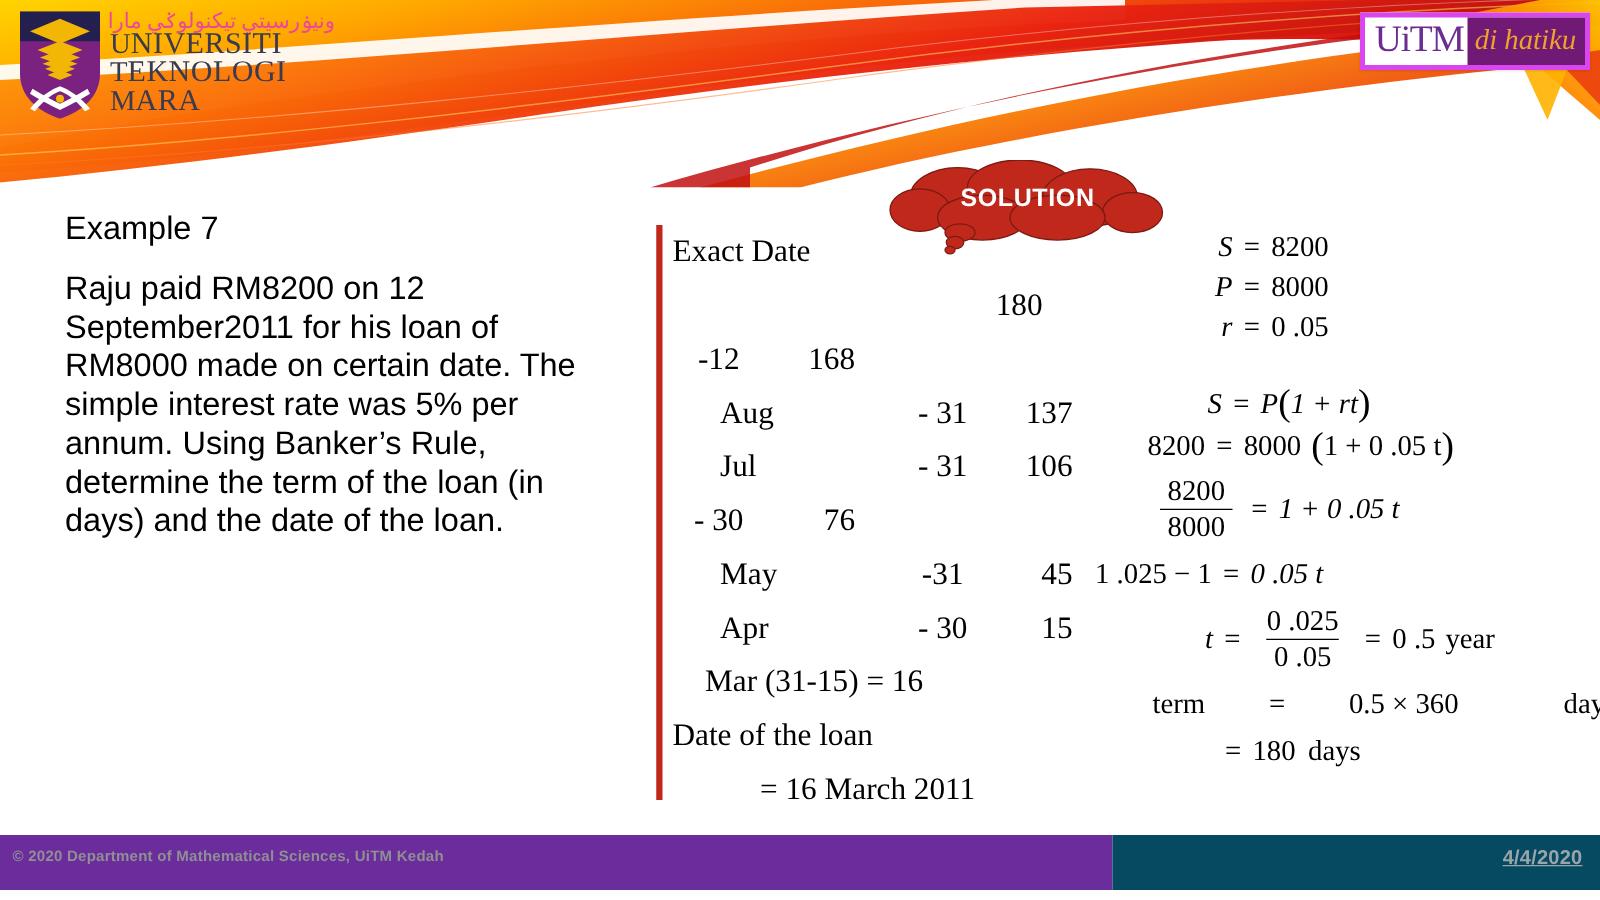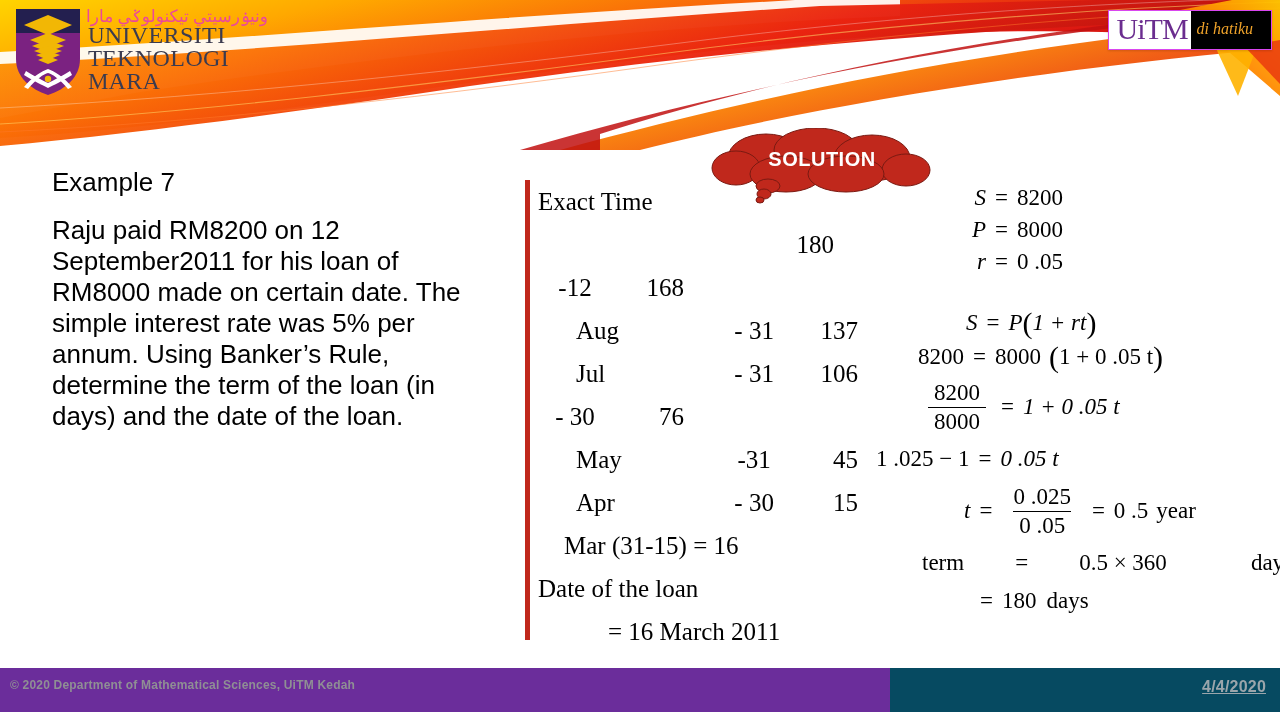--- a/index.html
+++ b/index.html
@@ -54,39 +54,39 @@
   .wm-word .sm  { font-size: 24px; letter-spacing: 0.4px; }
 
   
   #dihatiku {
     position: absolute;
     right: 8px; top: 10px;
     height: 38px;
     display: flex;
     align-items: stretch;
     background: #ffffff;
-    border: 1px solid #d946ef;
+    border: 4px solid #d946ef;
     box-shadow: 0 1px 2px rgba(0,0,0,0.15);
   }
   #dihatiku .uitm-text {
     font-family: "Liberation Serif", serif;
     font-size: 30px;
     color: #6b2d8f;
     padding: 0 3px 0 8px;
     line-height: 36px;
     letter-spacing: -1px;
   }
   #dihatiku .slogan {
-    background: #000000;
+    background: #701a75;
     color: #f0a32a;
     font-family: "Liberation Serif", serif;
     font-style: italic;
-    font-size: 16px;
+    font-size: 23px;
     line-height: 36px;
-    padding: 0 18px 0 6px;
+    padding: 0 7px 0 6px;
   }
 
   
   #left-col {
     position: absolute;
     left: 52px; top: 165px;
     width: 440px;
     color: #000000;
   }
   #example-heading {
@@ -304,21 +304,21 @@
       <ellipse cx="54" cy="72" rx="4" ry="3"></ellipse>
     </g>
   </svg>
 </div>
 <div id="solution-label">SOLUTION</div>
 
 <div id="mid-rule"></div>
 
 <div id="mid-col">
   <div class="mid-row">
-    <span class="mid-free flush">Exact Time</span>
+    <span class="mid-free flush">Exact Date</span>
   </div>
 
   <div class="mid-row">
     <span class="mid-c1"></span>
     <span class="mid-c2"></span>
     <span class="mid-c3">180</span>
   </div>
 
   <div class="mid-row">
     <span class="mid-c2">-12</span>

